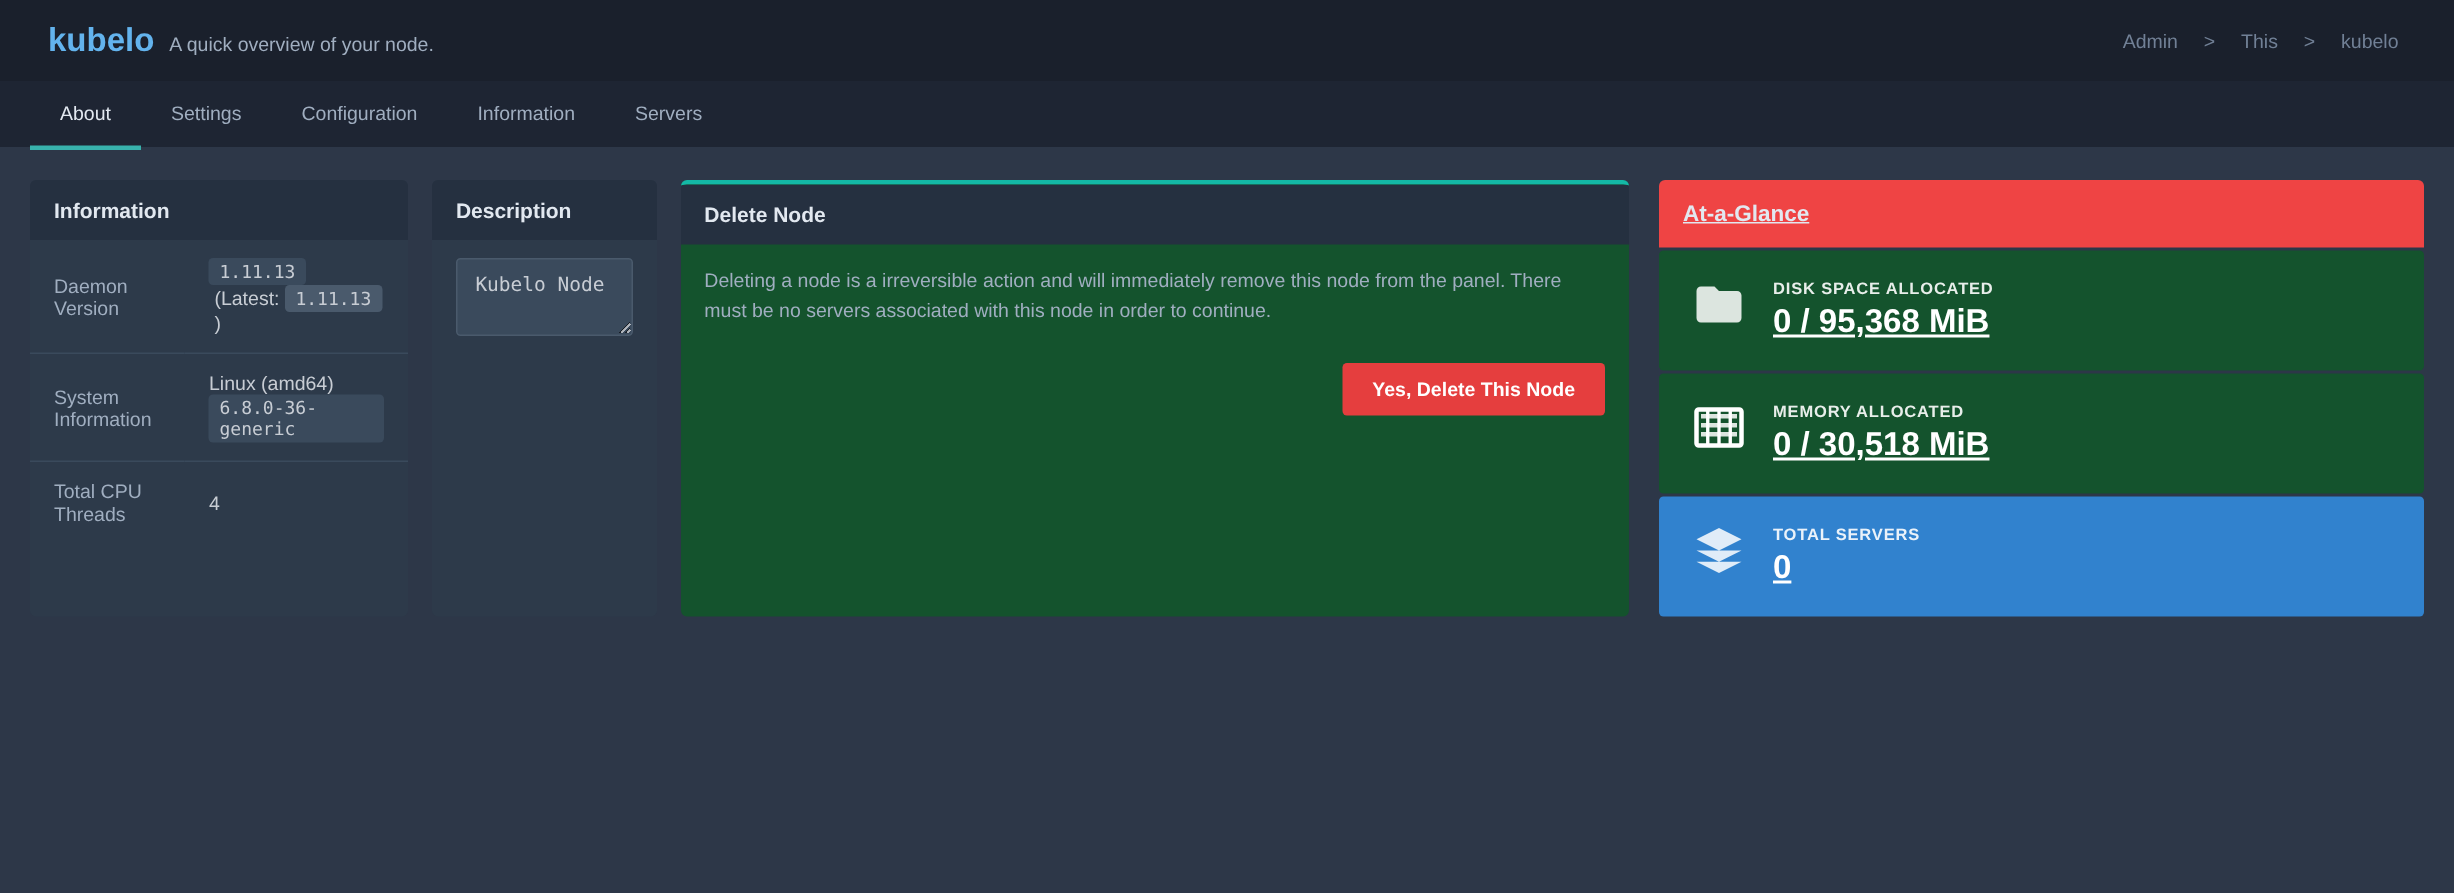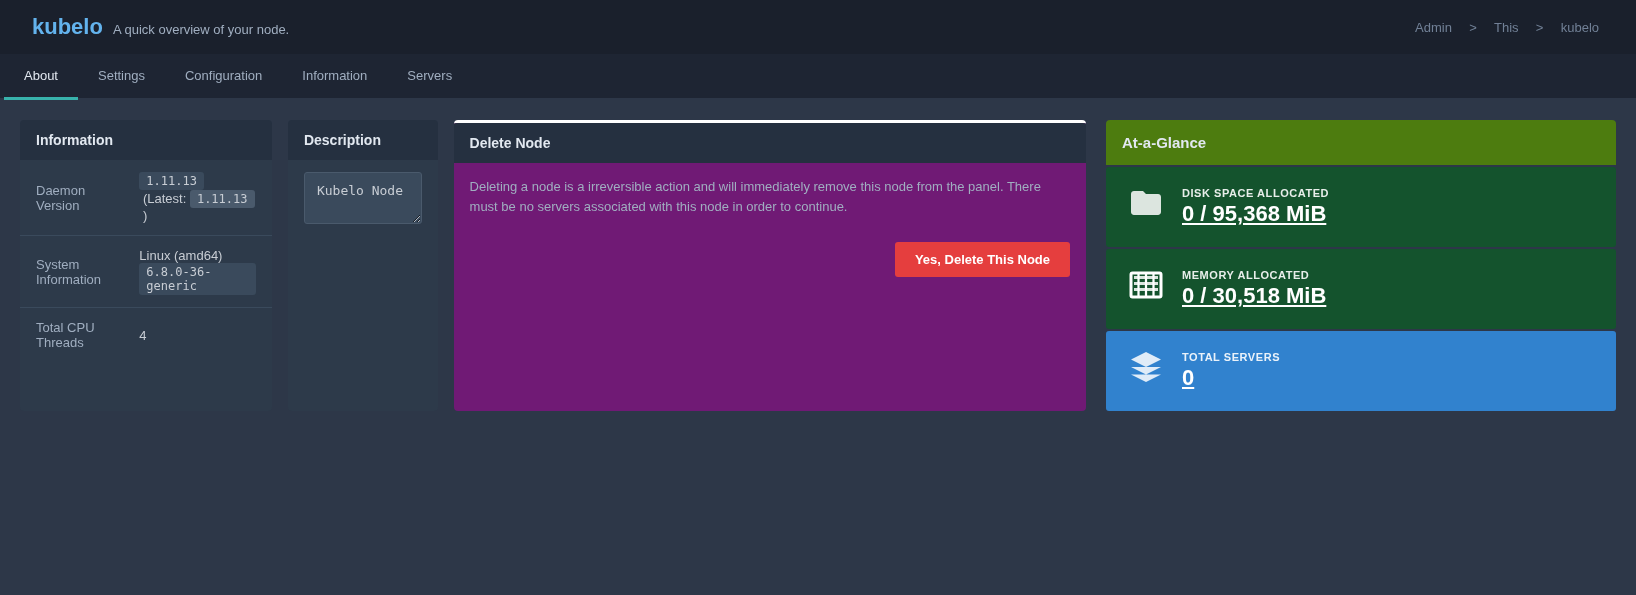--- a/index.html
+++ b/index.html
@@ -41,21 +41,21 @@
     .breadcrumb span {
       color: #718096;
       margin: 0 5px;
     }
 
     
     .nav-tabs {
       background-color: #1e2533;
       border-bottom: 2px solid #2d3748;
       display: flex;
-      padding: 0 4px;
+      padding: 0 20px;
     }
     .nav-tab {
       padding: 14px 20px;
       cursor: pointer;
       color: #a0aec0;
       font-size: 13px;
       border-bottom: 3px solid transparent;
       margin-bottom: -2px;
       transition: color 0.2s;
     }
@@ -143,24 +143,24 @@
       color: #c8cdd4;
       padding: 10px 12px;
       font-size: 13px;
       resize: vertical;
       min-height: 40px;
       outline: none;
     }
 
     
     .delete-card {
-      background-color: #701a75;
+      background-color: #14532d;
       border-radius: 4px;
       overflow: hidden;
-      border-top: 3px solid #ffffff;
+      border-top: 3px solid #14b8a6;
     }
     .delete-card-header {
       background-color: #253040;
       padding: 12px 16px;
       font-size: 14px;
       color: #e2e8f0;
       font-weight: 600;
     }
     .delete-card-body {
       padding: 14px 16px 16px;
@@ -181,26 +181,27 @@
       border: none;
       padding: 10px 20px;
       border-radius: 3px;
       cursor: pointer;
       font-size: 13px;
       font-weight: 600;
     }
 
     
     .at-a-glance-header {
-      background-color: #4d7c0f;
+      background-color: #ef4444;
       padding: 14px 16px;
       font-size: 15px;
       color: #e2e8f0;
       font-weight: 600;
       border-radius: 4px 4px 0 0;
+      text-decoration: underline;
     }
     .stat-cards {
       display: flex;
       flex-direction: column;
       gap: 2px;
       margin-top: 2px;
     }
     .stat-card {
       display: flex;
       align-items: center;

